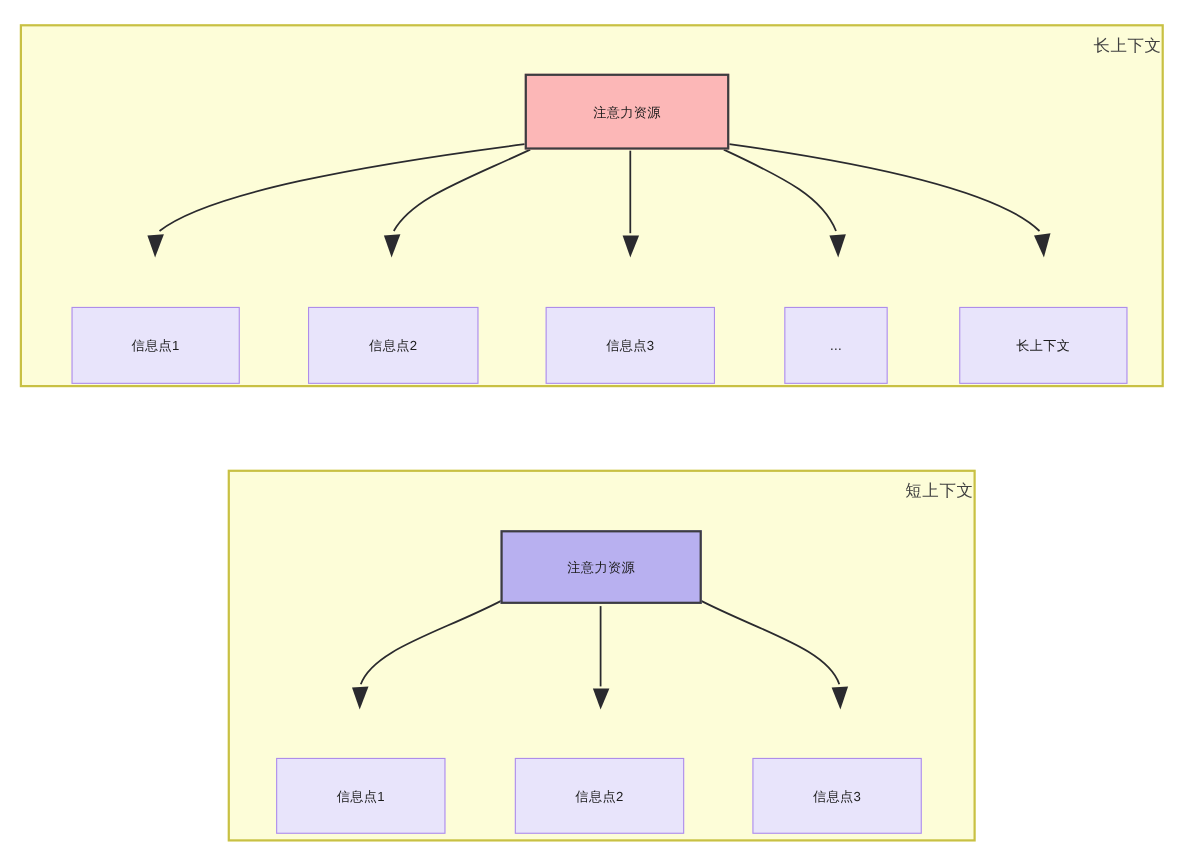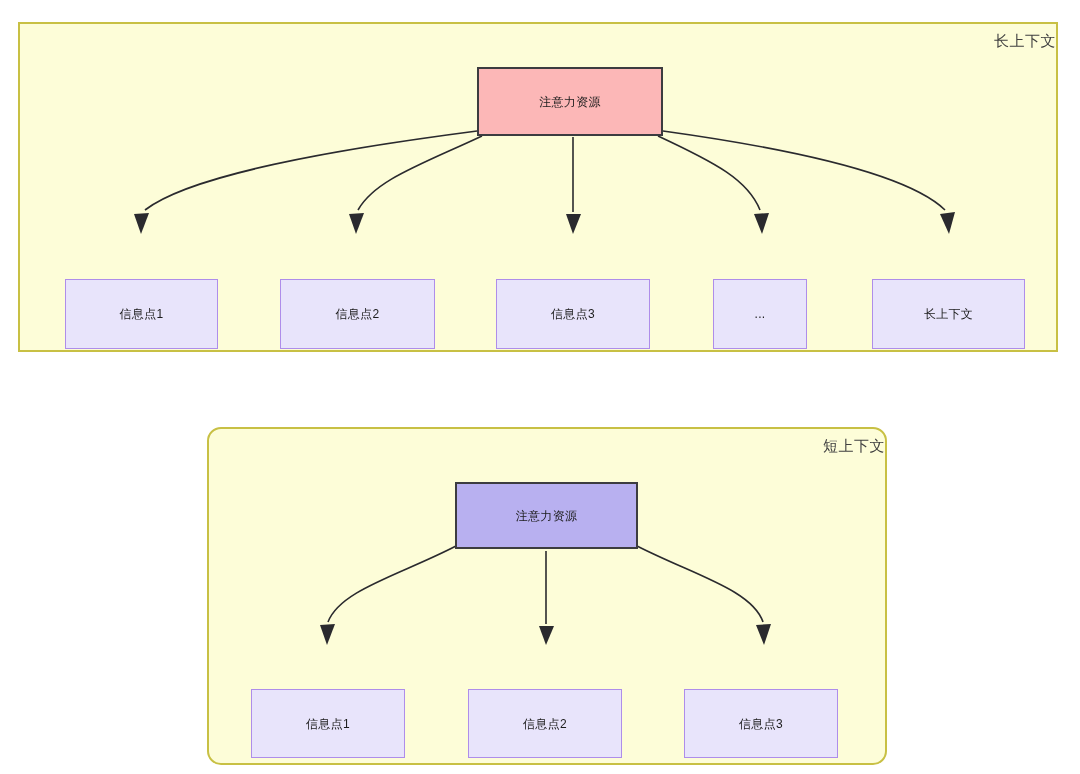--- a/index.html
+++ b/index.html
@@ -33,21 +33,20 @@
     left: 18px;
     top: 22px;
     width: 1040px;
     height: 330px;
   }
   #group-short {
     left: 207px;
     top: 427px;
     width: 680px;
     height: 338px;
-    border-radius: 14px;
   }
 
   .group-title {
     position: absolute;
     left: 0;
     right: 0;
     top: 8px;
     text-align: right;
     font-size: 15px;
     color: #404040;

